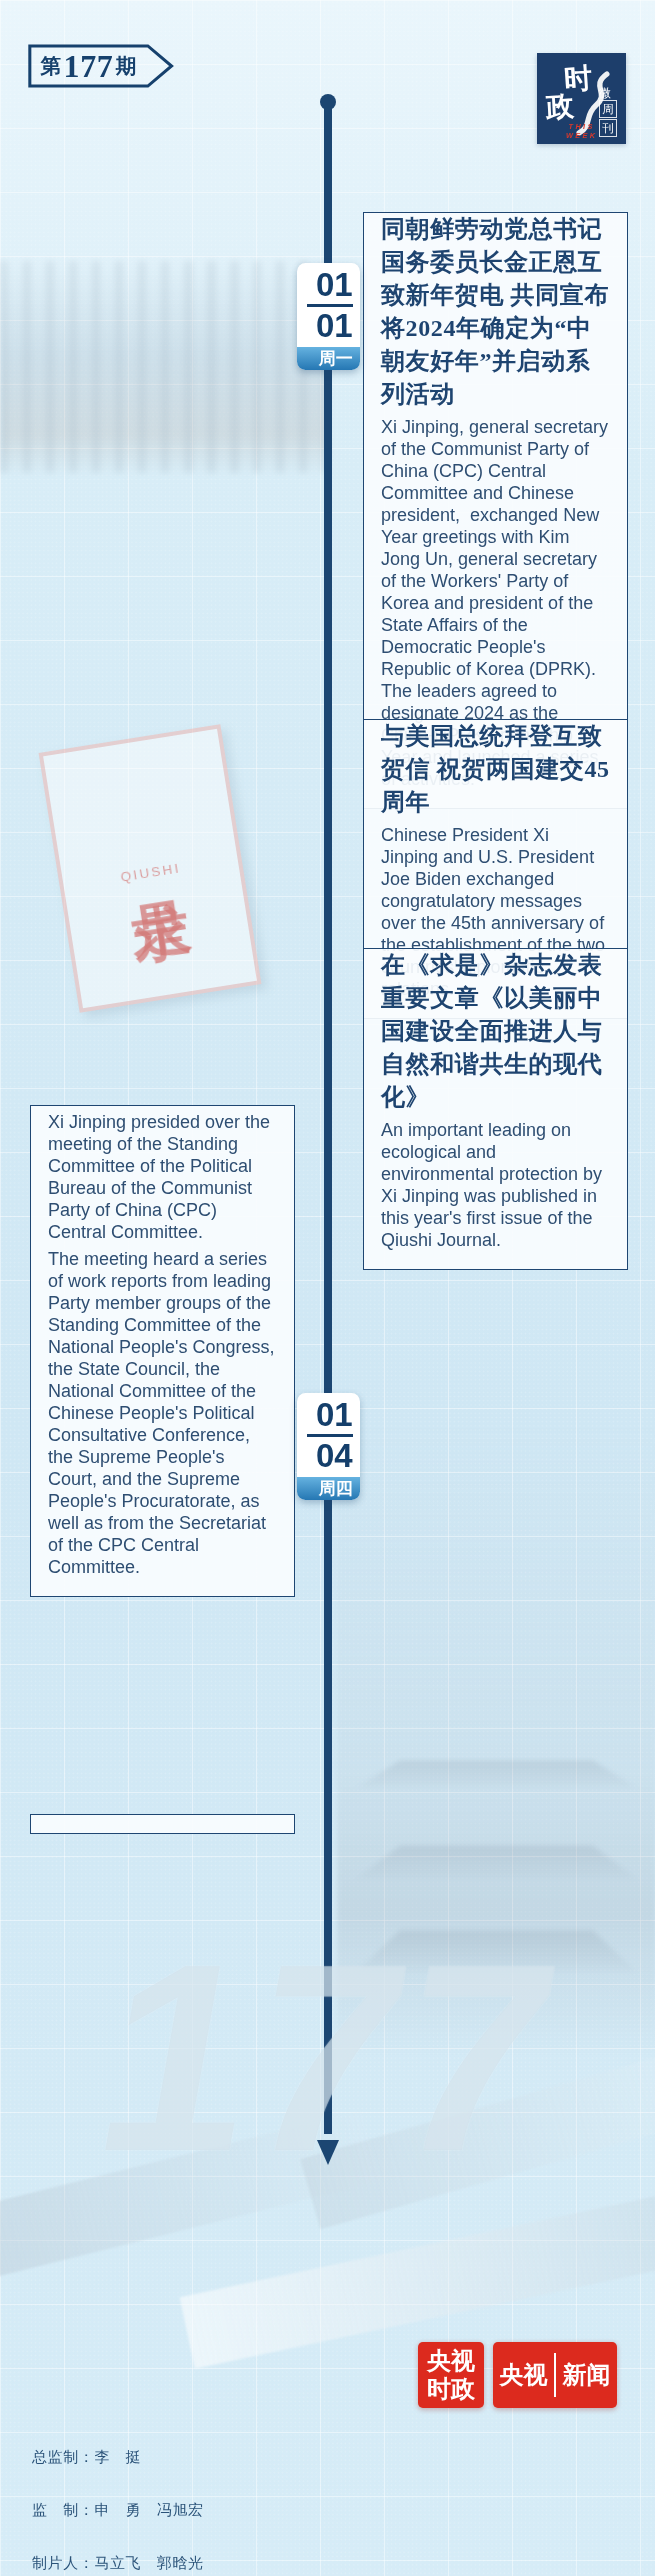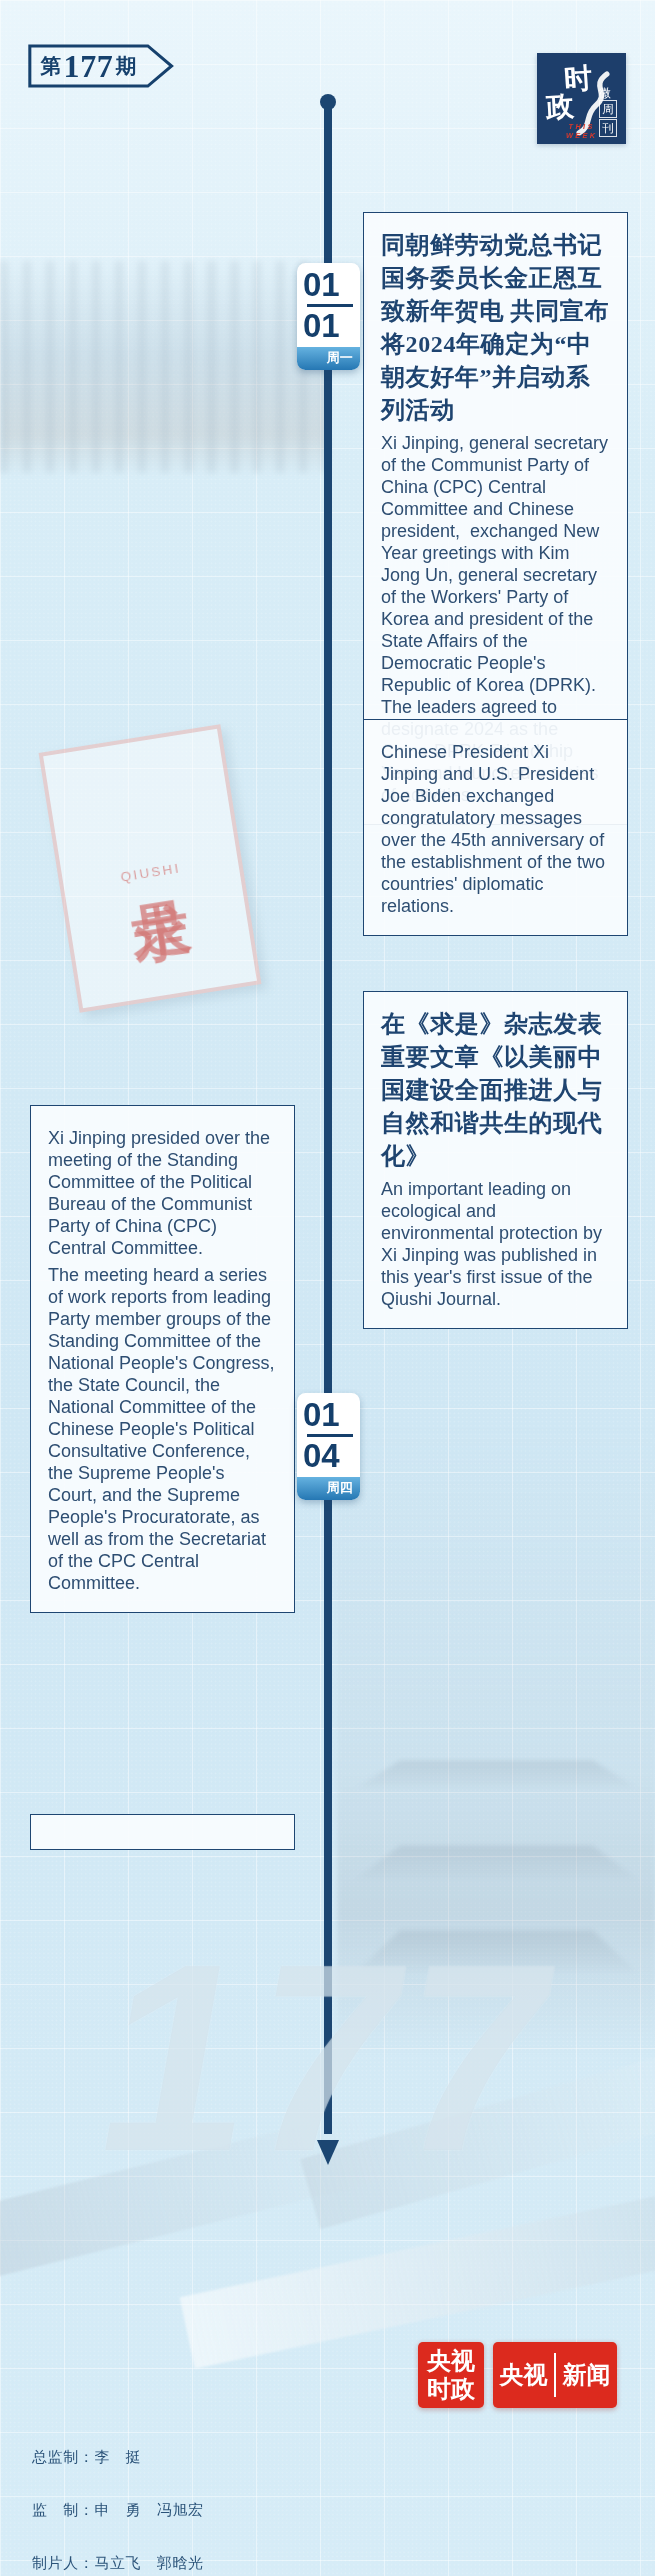--- a/index.html
+++ b/index.html
@@ -66,29 +66,29 @@
     font-size:7.3px;font-weight:bold;letter-spacing:2.4px;font-style:italic;}
   .brand svg{position:absolute;left:35px;top:17px;}
   
   .tl-line{position:absolute;left:324px;top:102px;width:8px;height:2032px;background:#1c4672;}
   .tl-dot{position:absolute;left:320px;top:94px;width:16px;height:16px;border-radius:50%;background:#1c4672;}
   .tl-arrow{position:absolute;left:317px;top:2140px;width:0;height:0;
     border-left:11.5px solid transparent;border-right:11.5px solid transparent;border-top:25.5px solid #1c4672;}
   
   .date-badge{position:absolute;left:297px;width:63px;border-radius:8.5px;overflow:hidden;
     background:#fff;box-shadow:0 3px 7.3px rgba(25,70,110,.30);z-index:5;}
-  .date-badge .nums{padding:4.9px 7.3px 3.6px 6px;text-align:left;color:#153f6b;font-weight:bold;}
+  .date-badge .nums{padding:4.9px 7.3px 3.6px 6px;text-align:right;color:#153f6b;font-weight:bold;}
   .date-badge .m{font-size:33px;line-height:34px;}
   .date-badge .d{font-size:33px;line-height:34px;}
   .date-badge .rule{height:2.4px;background:#153f6b;margin:2.4px 0 2.4px 3.6px;}
   .date-badge .week{height:23px;background:linear-gradient(180deg,#65b2e0,#2577b3);
-    color:#fff;font-size:13px;font-weight:bold;display:flex;align-items:center;justify-content:flex-end;padding-right:7.3px;}
+    color:#fff;font-size:17px;font-weight:bold;display:flex;align-items:center;justify-content:flex-end;padding-right:7.3px;}
   
   .card{position:absolute;background:rgba(249,252,254,0.93);border:1.8px solid #1e4672;z-index:3;
-    padding:16px 17px 18px 17px;box-sizing:border-box;}
+    padding:0 17px 18px 17px;box-sizing:border-box;}
   .card .title{
     font-family:"Liberation Serif","DejaVu Serif",serif;font-weight:bold;color:#1e4470;
     font-size:24px;line-height:33px;white-space:pre-wrap;letter-spacing:0.6px;
   }
   .card .body{color:#2e4e72;font-size:18px;line-height:22px;margin-top:4.9px;white-space:pre-wrap;}
   .card-r{left:363px;width:265px;}
   .card-l{left:30px;width:265px;}
   
   .watermark{
     position:absolute;left:36px;top:1924px;width:583px;text-align:center;
@@ -178,24 +178,25 @@
     </div>
     <div class="week">周四</div>
   </div>
 
   <div class="card card-r" style="top:212px;">
     <div class="title">同朝鲜劳动党总书记国务委员长金正恩互致新年贺电 共同宣布将2024年确定为“中朝友好年”并启动系列活动</div>
     <div class="body">Xi Jinping, general secretary of the Communist Party of China (CPC) Central Committee and Chinese president,  exchanged New Year greetings with Kim Jong Un, general secretary of the Workers' Party of Korea and president of the State Affairs of the Democratic People's Republic of Korea (DPRK). The leaders agreed to designate 2024 as the China-DPRK Friendship Year and launched a series of activities.</div>
   </div>
 
   <div class="card card-r" style="top:719px;">
+    <div class="title">与美国总统拜登互致贺信 祝贺两国建交45周年</div>
     <div class="body">Chinese President Xi Jinping and U.S. President Joe Biden exchanged congratulatory messages over the 45th anniversary of the establishment of the two countries' diplomatic relations.</div>
   </div>
 
-  <div class="card card-r" style="top:991px;">
+  <div class="card card-r" style="top:948px;">
     <div class="title">在《求是》杂志发表重要文章《以美丽中国建设全面推进人与自然和谐共生的现代化》</div>
     <div class="body">An important leading on ecological and environmental protection by Xi Jinping was published in this year's first issue of the Qiushi Journal.</div>
   </div>
 
   <div class="card card-l" style="top:1105px;">
     <div class="body">Xi Jinping presided over the meeting of the Standing Committee of the Political Bureau of the Communist Party of China (CPC) Central Committee.</div>
     <div class="body">The meeting heard a series of work reports from leading Party member groups of the Standing Committee of the National People's Congress, the State Council, the National Committee of the Chinese People's Political Consultative Conference, the Supreme People's Court, and the Supreme People's Procuratorate, as well as from the Secretariat of the CPC Central Committee.</div>
   </div>
 
   <div class="card card-l" style="top:1814px;">

